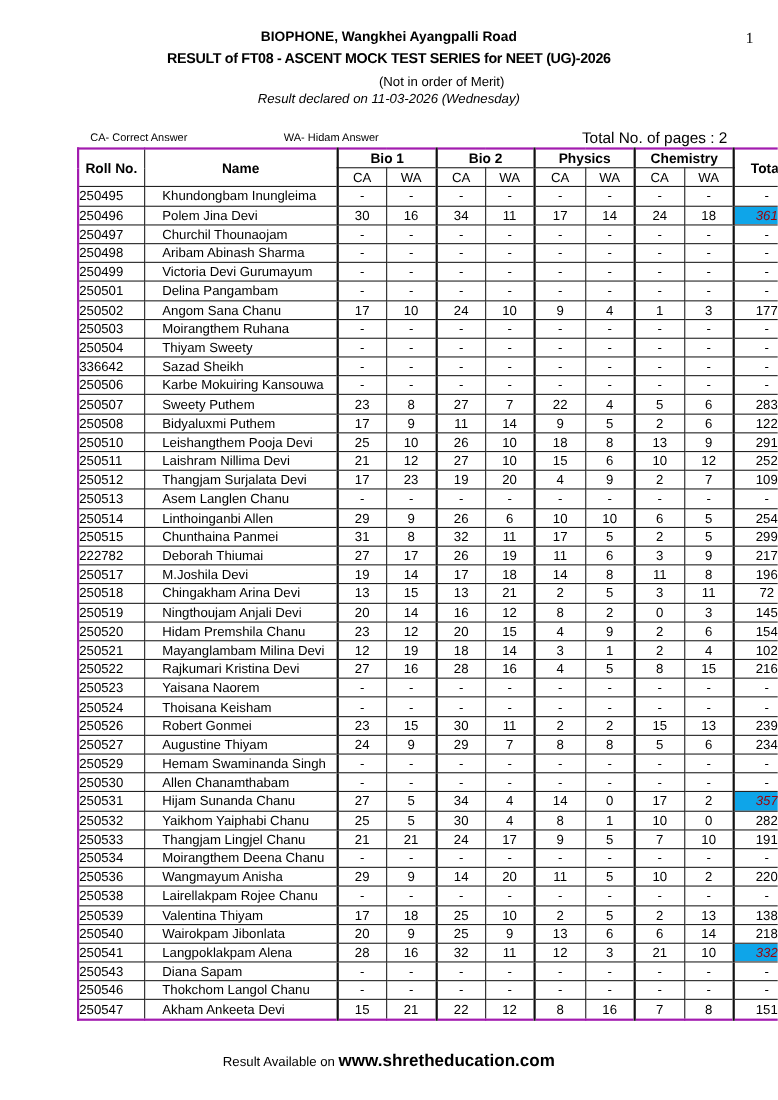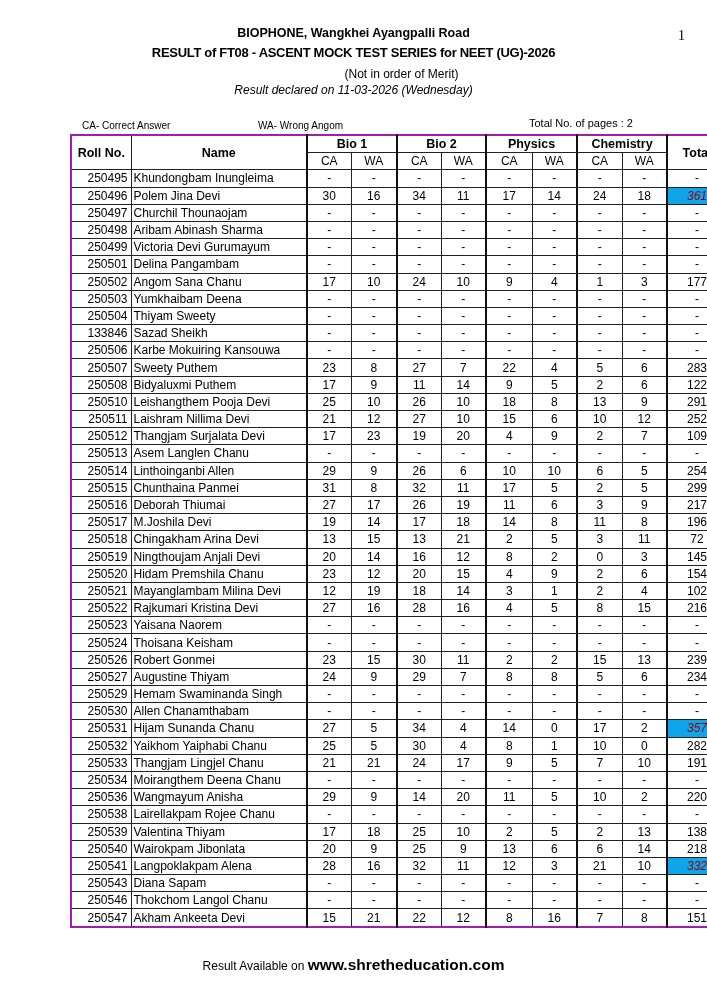--- a/index.html
+++ b/index.html
@@ -6,44 +6,44 @@
   body { width: 707px; height: 1000px; position: relative; font-family: "Liberation Sans", sans-serif; color: #000; overflow: hidden; }
   .page-num { position: absolute; top: 28px; right: 22px; font-family: "Liberation Serif", serif; font-size: 14px; }
   .hdr { position: absolute; left: 0; width: 707px; text-align: center; }
   .org { top: 26px; font-size: 12.5px; font-weight: bold; }
   .title { top: 45px; font-size: 13px; font-weight: bold; letter-spacing: -0.3px; }
   .sub1 { top: 67px; font-size: 12px; padding-left: 48px; }
   .sub2 { top: 83px; font-size: 12px; font-style: italic; }
   .legend { position: absolute; top: 120px; font-size: 10px; }
   .legend-ca { left: 82px; }
   .legend-wa { left: 258px; }
-  .pages { position: absolute; top: 117px; left: 529px; font-size: 11px; }
+  .pages { position: absolute; top: 117px; left: 529px; font-size: 14px; }
   table.results { position: absolute; top: 134px; left: 22px; border-collapse: collapse; width: 656px; font-size: 12px; table-layout: fixed; }
   table.results td, table.results th { border: 1px solid #222; padding: 0; height: 16.2px; line-height: 16px; text-align: center; white-space: nowrap; overflow: hidden; }
   table.results th { font-weight: bold; font-size: 12.5px; }
   table.results th.sub { font-weight: normal; font-size: 12px; }
-  table.results td.roll { text-align: right; padding-right: 3px; }
-  table.results td.name { text-align: left; padding-left: 2px; border-right: 2px solid #111; }
+  table.results td.roll { text-align: left; padding-right: 3px; }
+  table.results td.name { text-align: left; padding-left: 16px; border-right: 2px solid #111; }
   table.results .thick-l { border-left: 2px solid #111; }
   table.results { border: 2px solid #a21caf; margin-left: 48px; }
   table.results td.highlight { background: #0ea5e9; color: #9c0006; font-style: italic; }
   .footer { position: absolute; top: 956px; left: 0; width: 707px; text-align: center; font-size: 12px; }
   .footer .site { font-weight: bold; font-size: 15.5px; }
 </style>
 </head>
 <body>
 
 <div class="page-num">1</div>
 <div class="hdr org">BIOPHONE, Wangkhei Ayangpalli Road</div>
 <div class="hdr title">RESULT of  FT08 - ASCENT MOCK TEST SERIES for NEET (UG)-2026</div>
 <div class="hdr sub1">(Not in order of Merit)</div>
 <div class="hdr sub2">Result declared on 11-03-2026 (Wednesday)</div>
 
 <div class="legend legend-ca">CA- Correct Answer</div>
-<div class="legend legend-wa">WA- Wrong Angom</div>
+<div class="legend legend-wa">WA- Hidam Answer</div>
 <div class="pages">Total No. of pages : 2</div>
 
 <table class="results">
   <colgroup>
     <col style="width:60px">
       <col style="width:176px">
     <col style="width:44px">
       <col style="width:46px">
     <col style="width:44px">
       <col style="width:45px">
@@ -161,21 +161,21 @@
         <td class="thick-l">24</td>
         <td>10</td>
         <td class="thick-l">9</td>
         <td>4</td>
         <td class="thick-l">1</td>
         <td>3</td>
         <td class="thick-l">177</td>
       </tr>
       <tr>
         <td class="roll">250503</td>
-        <td class="name">Yumkhaibam Deena</td>
+        <td class="name">Moirangthem Ruhana</td>
         <td class="thick-l">-</td>
         <td>-</td>
         <td class="thick-l">-</td>
         <td>-</td>
         <td class="thick-l">-</td>
         <td>-</td>
         <td class="thick-l">-</td>
         <td>-</td>
         <td class="thick-l">-</td>
       </tr>
@@ -186,21 +186,21 @@
         <td>-</td>
         <td class="thick-l">-</td>
         <td>-</td>
         <td class="thick-l">-</td>
         <td>-</td>
         <td class="thick-l">-</td>
         <td>-</td>
         <td class="thick-l">-</td>
       </tr>
       <tr>
-        <td class="roll">133846</td>
+        <td class="roll">336642</td>
         <td class="name">Sazad Sheikh</td>
         <td class="thick-l">-</td>
         <td>-</td>
         <td class="thick-l">-</td>
         <td>-</td>
         <td class="thick-l">-</td>
         <td>-</td>
         <td class="thick-l">-</td>
         <td>-</td>
         <td class="thick-l">-</td>
@@ -316,21 +316,21 @@
         <td>8</td>
         <td class="thick-l">32</td>
         <td>11</td>
         <td class="thick-l">17</td>
         <td>5</td>
         <td class="thick-l">2</td>
         <td>5</td>
         <td class="thick-l">299</td>
       </tr>
       <tr>
-        <td class="roll">250516</td>
+        <td class="roll">222782</td>
         <td class="name">Deborah Thiumai</td>
         <td class="thick-l">27</td>
         <td>17</td>
         <td class="thick-l">26</td>
         <td>19</td>
         <td class="thick-l">11</td>
         <td>6</td>
         <td class="thick-l">3</td>
         <td>9</td>
         <td class="thick-l">217</td>

